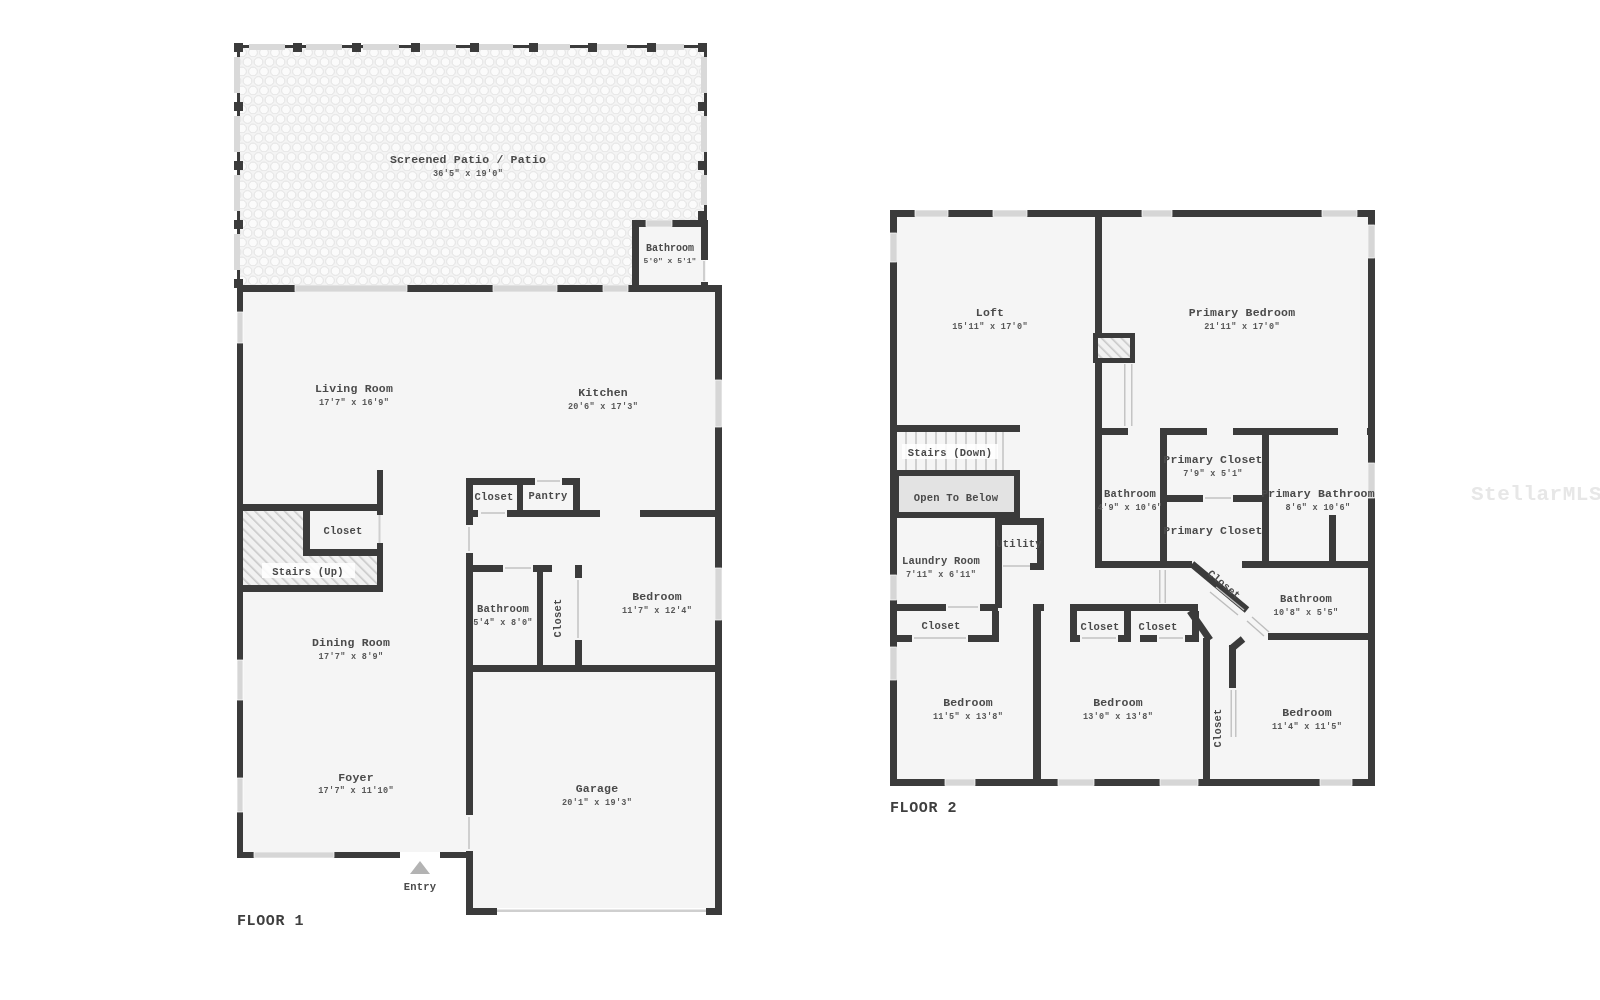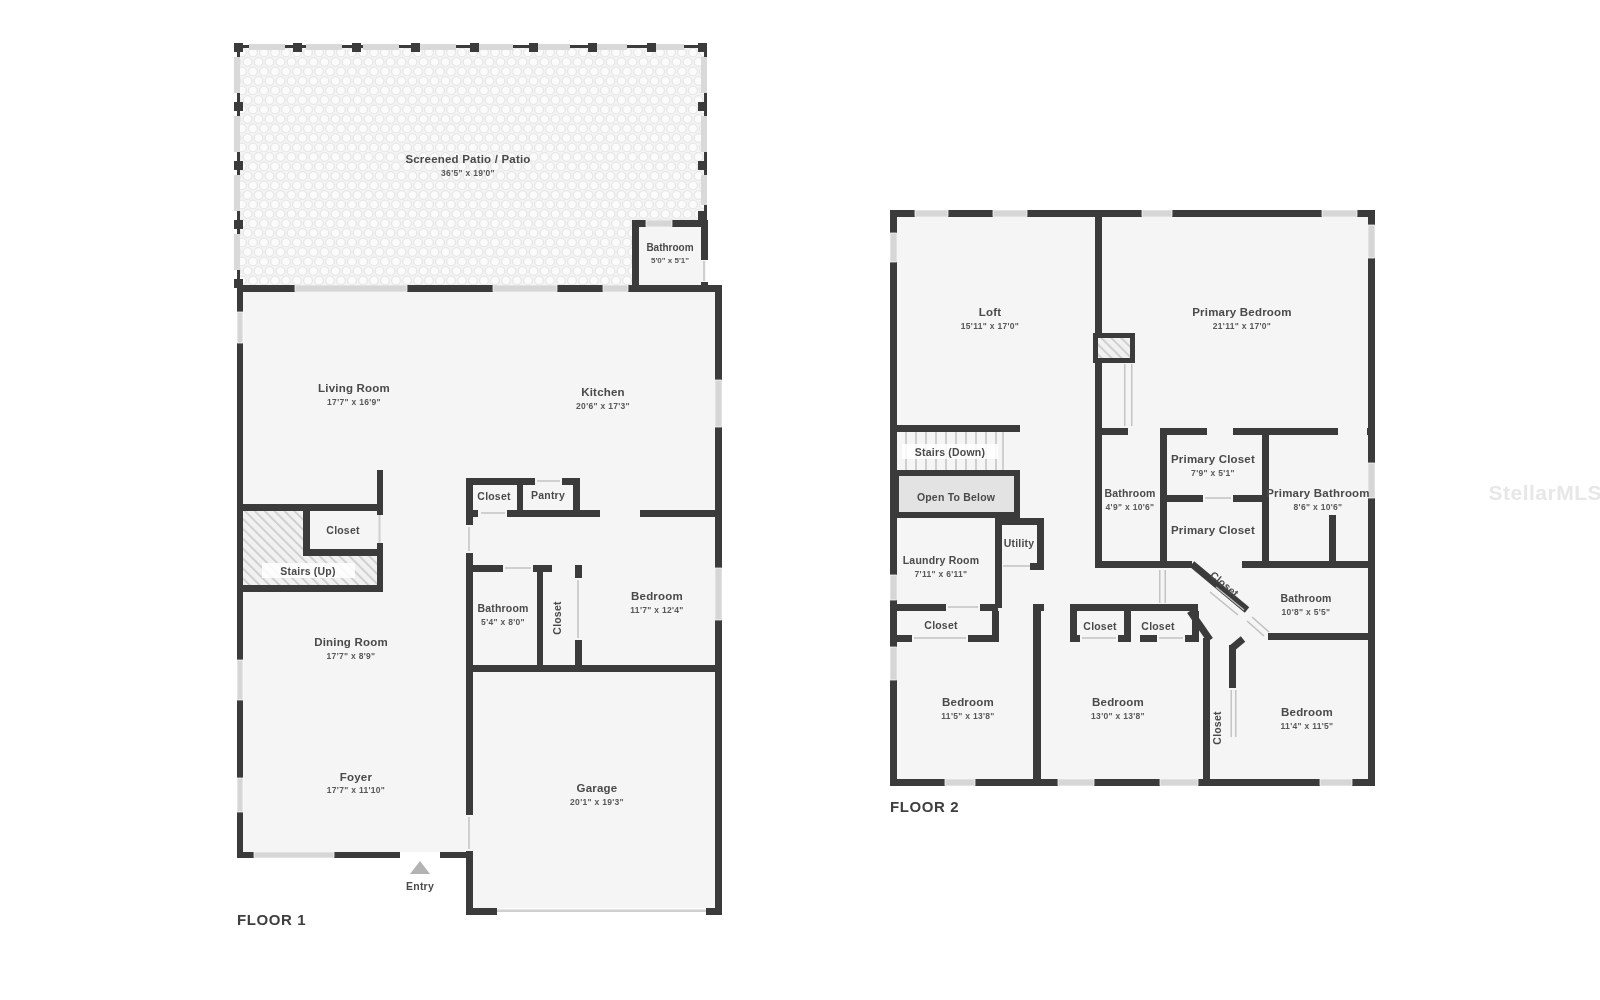--- a/index.html
+++ b/index.html
@@ -1,17 +1,17 @@
 <!DOCTYPE html>
 <html><head>
 <meta charset="utf-8">
 <style>
   html,body{margin:0;padding:0;background:#ffffff;}
   .page{position:relative;width:1600px;height:1000px;background:#ffffff;overflow:hidden;
-        font-family:Liberation Sans, sans-serif;}
+        font-family:Liberation Mono, monospace;}
   svg{display:block;}
   .wall{fill:#3b3b3b;}
   .roomfill{fill:#f5f5f5;}
   .win{fill:#d6d6d6;stroke:#ffffff;stroke-width:0.75;}
   .door{fill:#cfcfcf;}
   .doorline{stroke:#bdbdbd;stroke-width:1.4;}
   .screen{fill:#d9d9d9;}
   .tread{stroke:#a9a9a9;stroke-width:1;}
   .dwall{stroke:#3b3b3b;stroke-width:7;}
   .halo{fill:#ffffff;opacity:0.85;}

